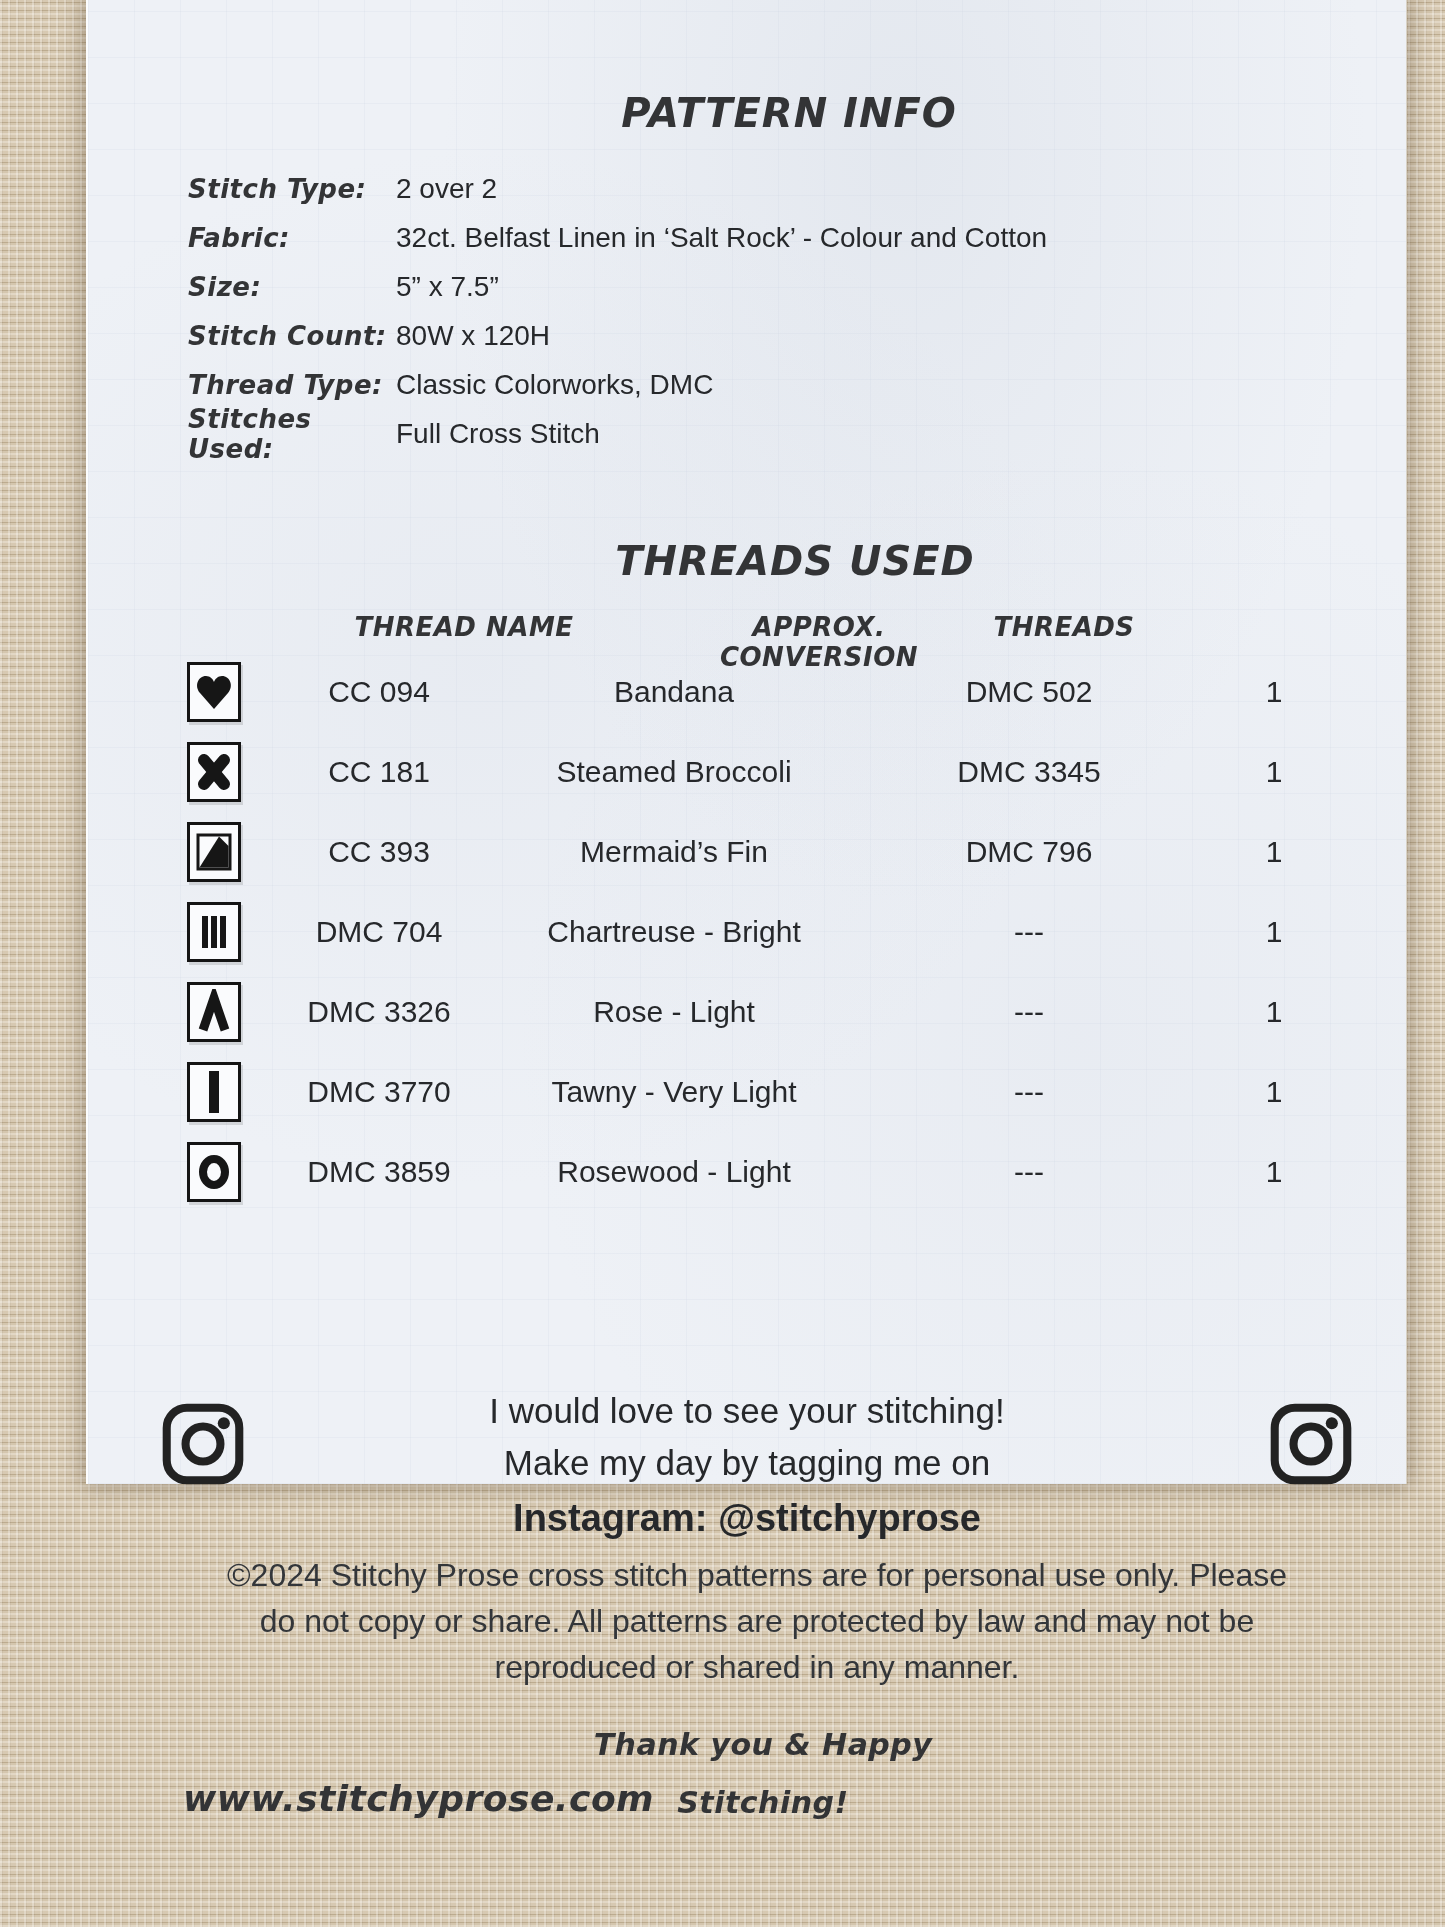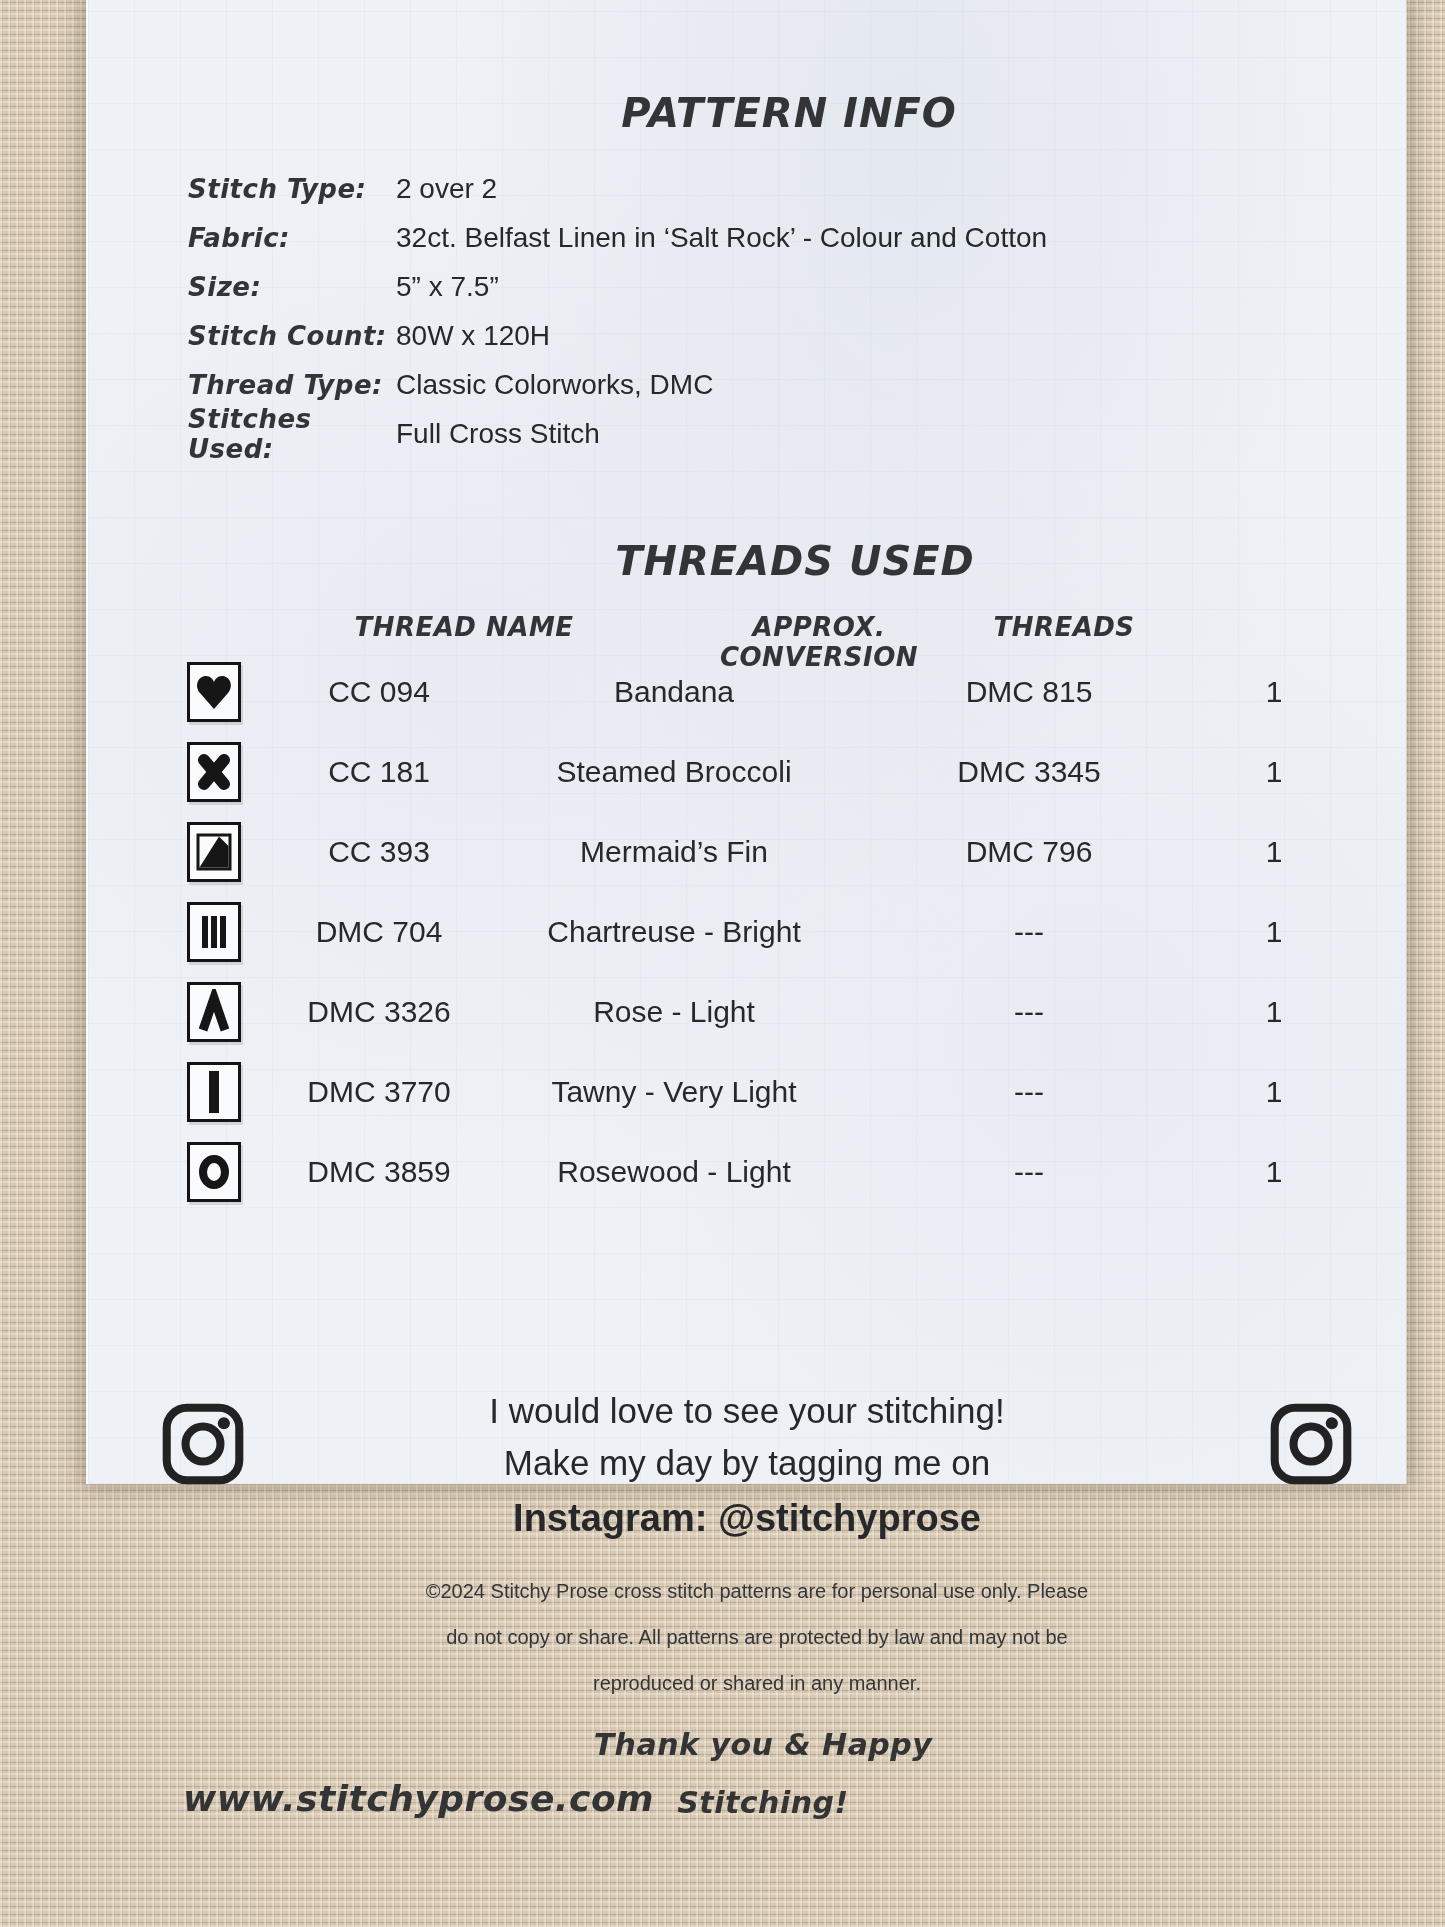--- a/index.html
+++ b/index.html
@@ -68,21 +68,21 @@
 
   .social{position:absolute;top:1385px;left:0;right:0;height:190px;}
   .ig{position:absolute;width:86px;height:86px;}
   .ig-left{left:72px;top:16px;}
   .ig-right{right:52px;top:16px;}
   .social-lines{margin:0 175px;text-align:center;}
   .s1,.s2{font-size:35px;line-height:52px;}
   .s3{font-size:38px;font-weight:700;line-height:58px;}
 
   .copyright{position:absolute;top:1552px;left:30px;right:10px;text-align:center;
-    font-size:20px;line-height:46px;color:#33363a;margin-top:16px;}
+    font-size:32px;line-height:46px;color:#33363a;}
 
   .f-web{position:absolute;left:95px;top:1778px;width:380px;text-align:center;font-size:36px;}
   .f-thanks{position:absolute;left:480px;top:1716px;width:390px;text-align:center;
     font-size:30px;line-height:58px;}
   .f-email{position:absolute;left:880px;top:1764px;width:380px;text-align:center;font-size:28px;}
 </style>
 </head>
 <body>
 
 <div class="stage">
@@ -131,21 +131,21 @@
       <div class="trow">
         <div class="c1 symwrap">
           <span class="symbox">
             <svg width="40" height="46" viewBox="0 0 40 46">
                 <path d="M20 40 L6 24 C0 17 4 7 12 7 C16 7 19 10 20 13 C21 10 24 7 28 7 C36 7 40 17 34 24 Z" fill="#161616"></path>
               </svg>
           </span>
         </div>
         <div class="cell c2 serif">CC 094</div>
         <div class="cell c3 serif">Bandana</div>
-        <div class="cell c4 serif">DMC 815</div>
+        <div class="cell c4 serif">DMC 502</div>
         <div class="cell c5 serif">1</div>
       </div>
 
       <div class="trow">
         <div class="c1 symwrap">
           <span class="symbox">
             <svg width="40" height="46" viewBox="0 0 40 46">
                 <g stroke="#161616" stroke-width="12" stroke-linecap="round">
                   <line x1="10" y1="11" x2="30" y2="35"></line>
                   <line x1="30" y1="11" x2="10" y2="35"></line>

